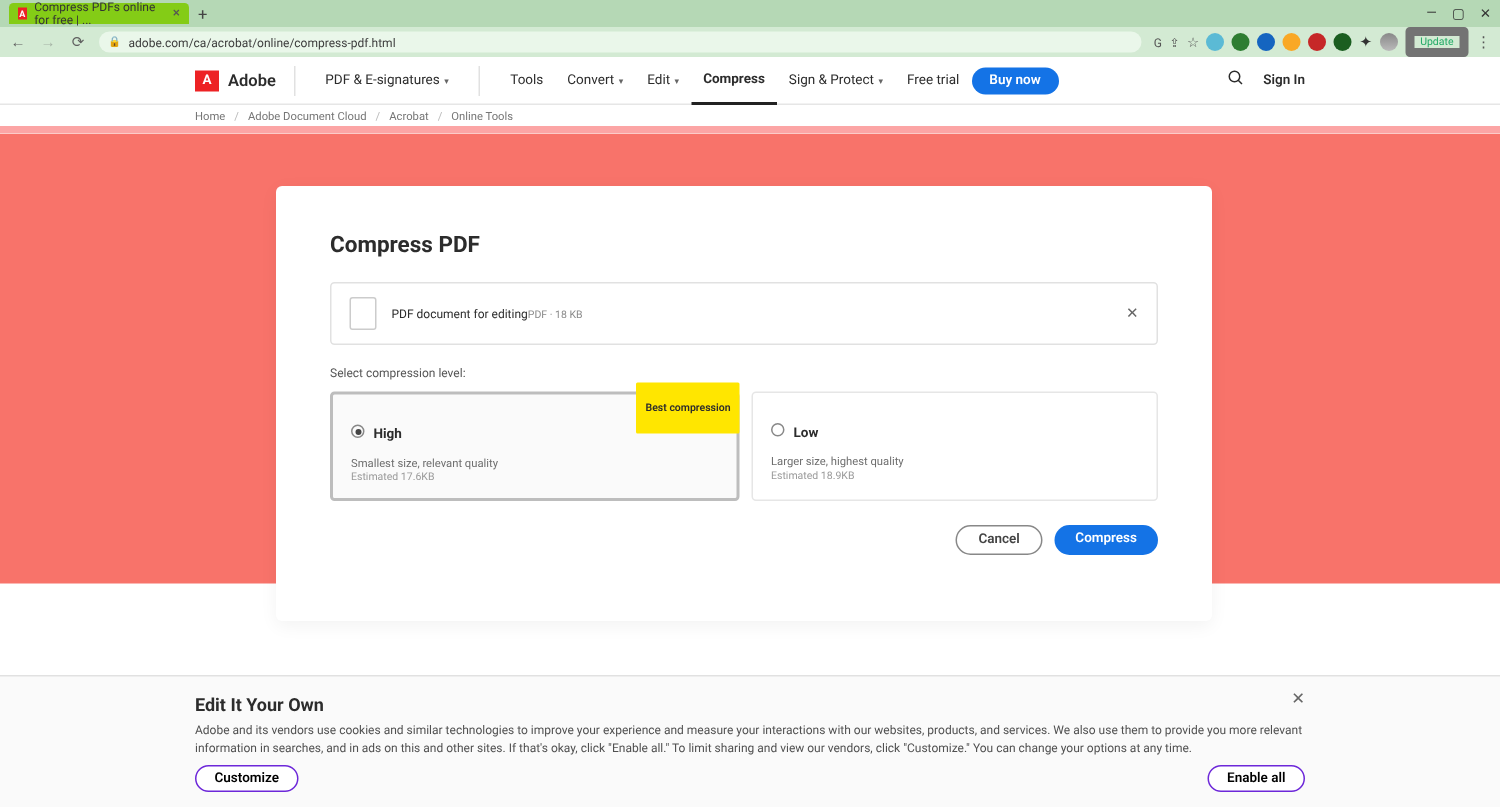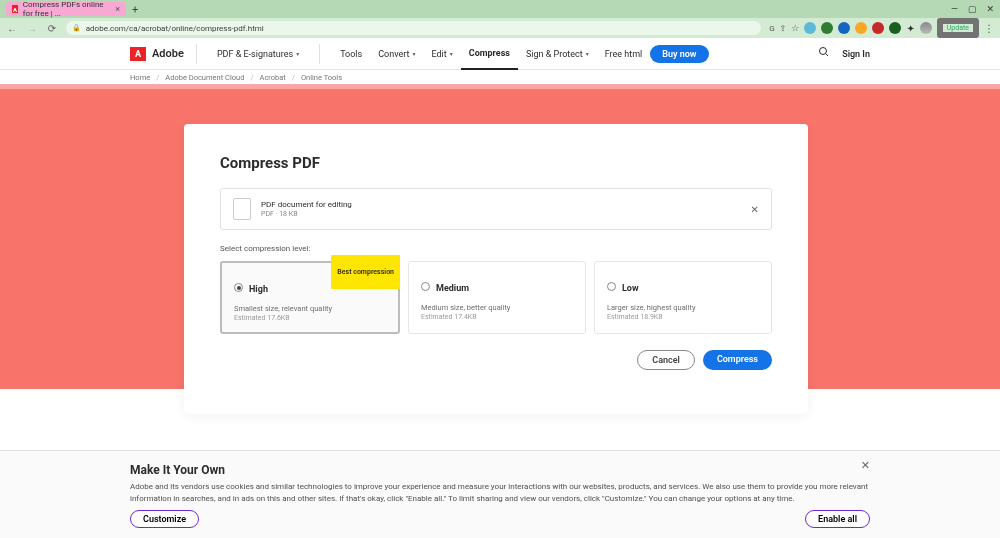--- a/index.html
+++ b/index.html
@@ -1,20 +1,20 @@
 <!DOCTYPE html>
 <html><head>
 <meta charset="utf-8">
 <style>
   * { margin: 0; padding: 0; box-sizing: border-box; font-family: -apple-system, BlinkMacSystemFont, "Segoe UI", Roboto, Arial, sans-serif; }
   html, body { width: 1000px; height: 538px; overflow: hidden; background: #fff; }
 
   
   .titlebar { height: 18px; background: #b5d8b5; display:flex; align-items:center; padding:0 6px; }
-  .tab { height: 14px; background:#f9a8d4; border-radius:3px 3px 0 0; display:flex; align-items:center; gap:5px; padding:0 6px; font-size:8px; color:#333; width:120px; }
+  .tab { height: 14px; background:#84cc16; border-radius:3px 3px 0 0; display:flex; align-items:center; gap:5px; padding:0 6px; font-size:8px; color:#333; width:120px; }
   .tab .favicon { width:8px; height:8px; background:#ed2224; display:flex; align-items:center; justify-content:center; color:#fff; font-size:6px; font-weight:bold;}
   .tab .tclose { margin-left:auto; font-size:9px; color:#555;}
   .newtab { margin-left:6px; font-size:11px; color:#444;}
   .winbtns { margin-left:auto; display:flex; gap:10px; font-size:9px; color:#333;}
   .addrbar { height: 20px; background:#d3ead3; display:flex; align-items:center; padding:0 6px; gap:8px; font-size:10px; color:#5f5f5f;}
   .addrbar .navbtn { width:12px; text-align:center; }
   .omni { flex:1; background:#eaf7ea; height:14px; border-radius:7px; display:flex; align-items:center; padding:0 6px; font-size:8px; color:#3c3c3c; gap:5px;}
   .omni .lock { font-size:7px; color:#555;}
   .right-icons{display:flex; gap:5px; align-items:center;}
   .ricon{width:12px;height:12px;border-radius:50%;background:#6a8; font-size:7px; display:flex;align-items:center;justify-content:center;color:#fff;}
@@ -35,21 +35,21 @@
   .breadcrumb { height:19px; padding-left:130px; display:flex; align-items:center; gap:6px; font-size:7.5px; color:#767676; border-bottom:5px solid #fca5a5;}
   .breadcrumb .sep{color:#bbb;}
 
   
   .hero { height: 361px; background:#fff; position:relative; overflow:hidden;}
   .hero-bg { position:absolute; top:0; left:0; right:0; height:300px; background:#f8736a;}
   .card { position:absolute; top:35px; left:184px; width:624px; height:290px; background:#fff; border-radius:4px; padding:30px 36px; box-shadow:0 3px 12px rgba(0,0,0,.05);}
   .card h1 { font-size:15px; font-weight:700; color:#2c2c2c; margin-bottom:16px;}
   .filebox { border:1px solid #e1e1e1; border-radius:3px; height:42px; display:flex; align-items:center; padding:0 12px; gap:10px;}
   .fileicon { width:18px;height:22px;border:1px solid #ccc; border-radius:2px;}
-  .file-meta { display:flex; flex-direction:column;}
+  .file-meta { display:flex; flex-direction:row;}
   .file-name { font-size:8px; color:#2c2c2c;}
   .file-size { font-size:7px; color:#8a8a8a; margin-top:1px;}
   .file-x { margin-left:auto; font-size:10px; color:#666;}
   .lvl-label { font-size:8px; color:#555; margin-top:14px; margin-bottom:8px;}
   .options { display:flex; gap:8px;}
   .opt { flex:1; border:1px solid #e6e6e6; border-radius:3px; padding:14px 12px 10px 12px; position:relative;}
   .opt.selected { border:2px solid #bdbdbd; background:#fafafa;}
   .badge { position:absolute; top:-8px; right:-2px; background:#ffe600; font-size:7px; padding:13px 6px; border-radius:1px; font-weight:600; color:#2c2c2c;}
   .radio { width:9px;height:9px;border:1px solid #888;border-radius:50%; display:inline-block; vertical-align:middle; margin-right:6px; position:relative;}
   .radio.on::after{content:""; position:absolute; inset:1.5px; background:#444; border-radius:50%;}
@@ -135,21 +135,21 @@
       <span class="chev">▾</span>
     </span>
   <span class="menuitem active">
       <span>Compress</span>
     </span>
   <span class="menuitem">
       <span>Sign &amp; Protect</span>
       <span class="chev">▾</span>
     </span>
   <span class="menuitem">
-      <span>Free html</span>
+      <span>Free trial</span>
     </span>
   <span class="buy">Buy now</span>
 
   <span class="header-spacer"></span>
   <span style="font-size:11px;margin-right:12px;">
     <svg width="12" height="12" viewBox="0 0 24 24" fill="none" stroke="#2c2c2c" stroke-width="2">
         <circle cx="10" cy="10" r="7"></circle>
         <line x1="20" y1="20" x2="15" y2="15"></line>
       </svg>
   </span>
@@ -183,37 +183,32 @@
     <div class="lvl-label">Select compression level:</div>
 
     <div class="options">
       <div class="opt selected">
         <span class="badge">Best compression</span>
         <span class="radio on"></span><span class="opt-title">High</span>
         <div class="opt-sub">Smallest size, relevant quality</div>
         <div class="opt-est">Estimated 17.6KB</div>
       </div>
       <div class="opt">
-        <span class="radio"></span><span class="opt-title">Medium</span>
-        <div class="opt-sub">Medium size, better quality</div>
-        <div class="opt-est">Estimated 17.4KB</div>
-      </div>
-      <div class="opt">
         <span class="radio"></span><span class="opt-title">Low</span>
         <div class="opt-sub">Larger size, highest quality</div>
         <div class="opt-est">Estimated 18.9KB</div>
       </div>
     </div>
 
     <div class="actions">
       <span class="btn btn-outline">Cancel</span>
       <span class="btn btn-primary">Compress</span>
     </div>
   </div>
 </div>
 
 <div class="cookiebar">
   <span class="xcookie">✕</span>
-  <h2>Make It Your Own</h2>
+  <h2>Edit It Your Own</h2>
   <p>Adobe and its vendors use cookies and similar technologies to improve your experience and measure your interactions with our websites, products, and services. We also use them to provide you more relevant information in searches, and in ads on this and other sites. If that's okay, click "Enable all." To limit sharing and view our vendors, click "Customize." You can change your options at any time.</p>
   <span class="pill cust">Customize</span>
   <span class="pill enable">Enable all</span>
 </div>
 
 </body></html>

